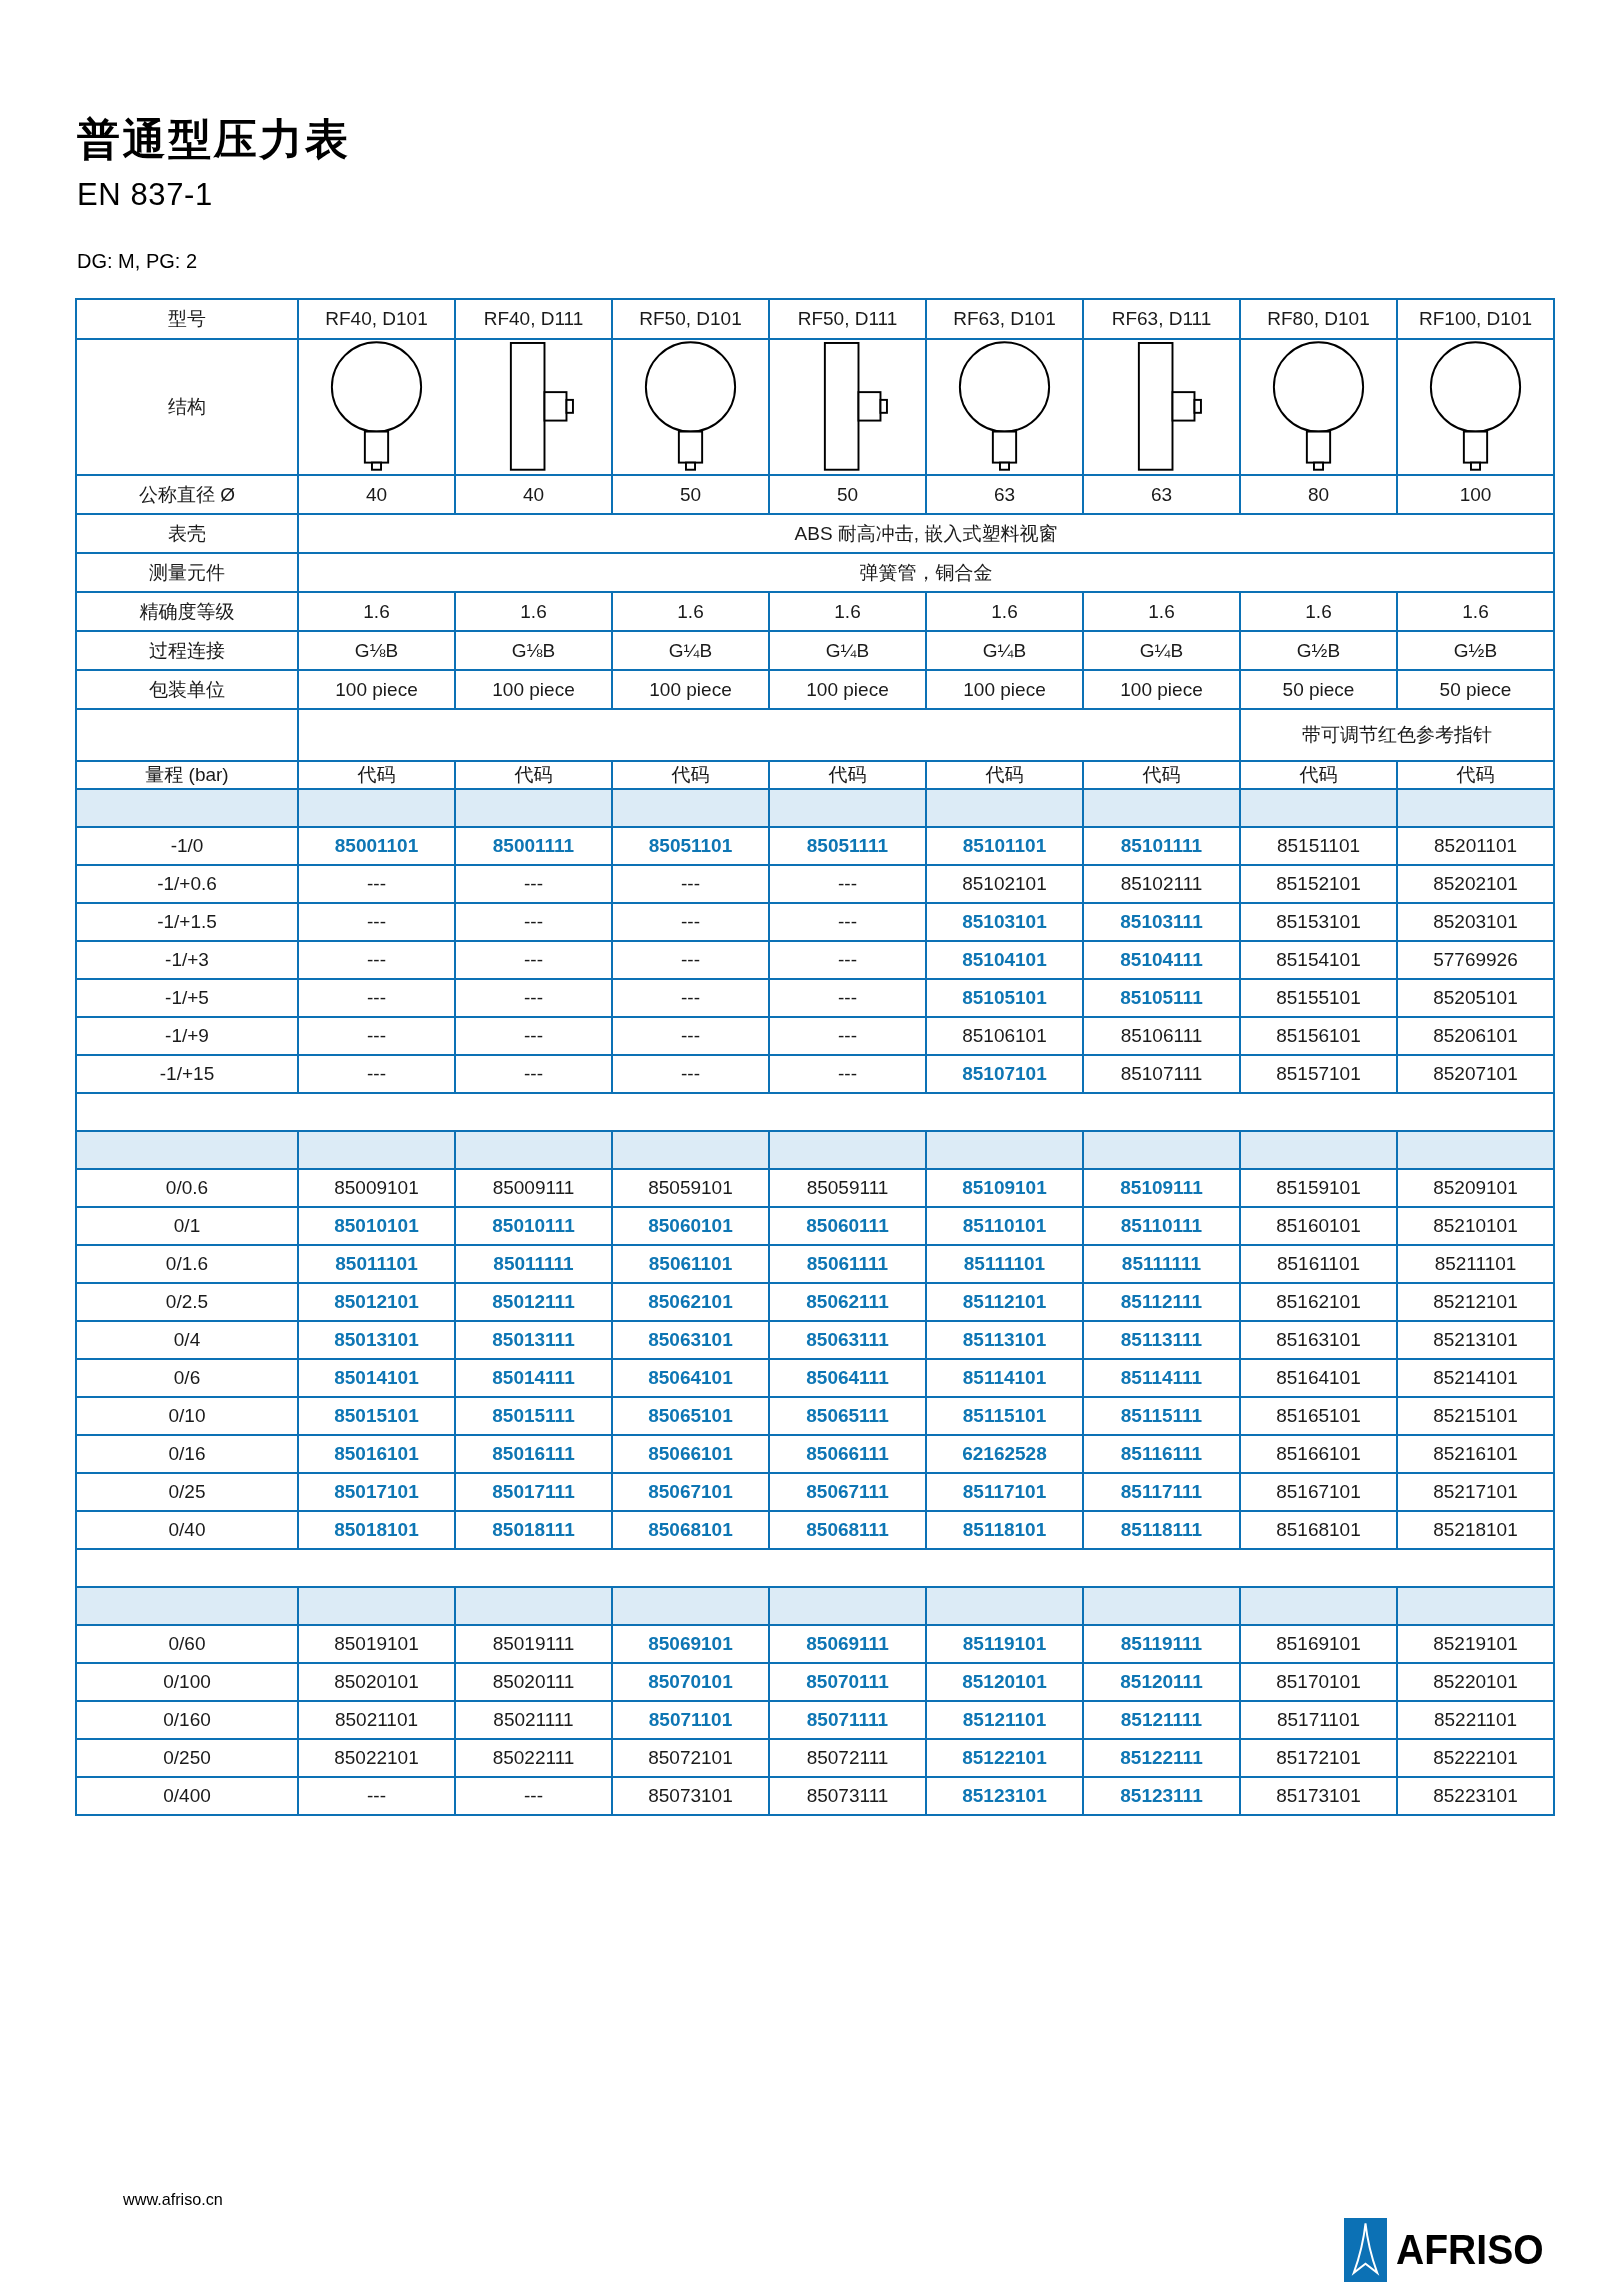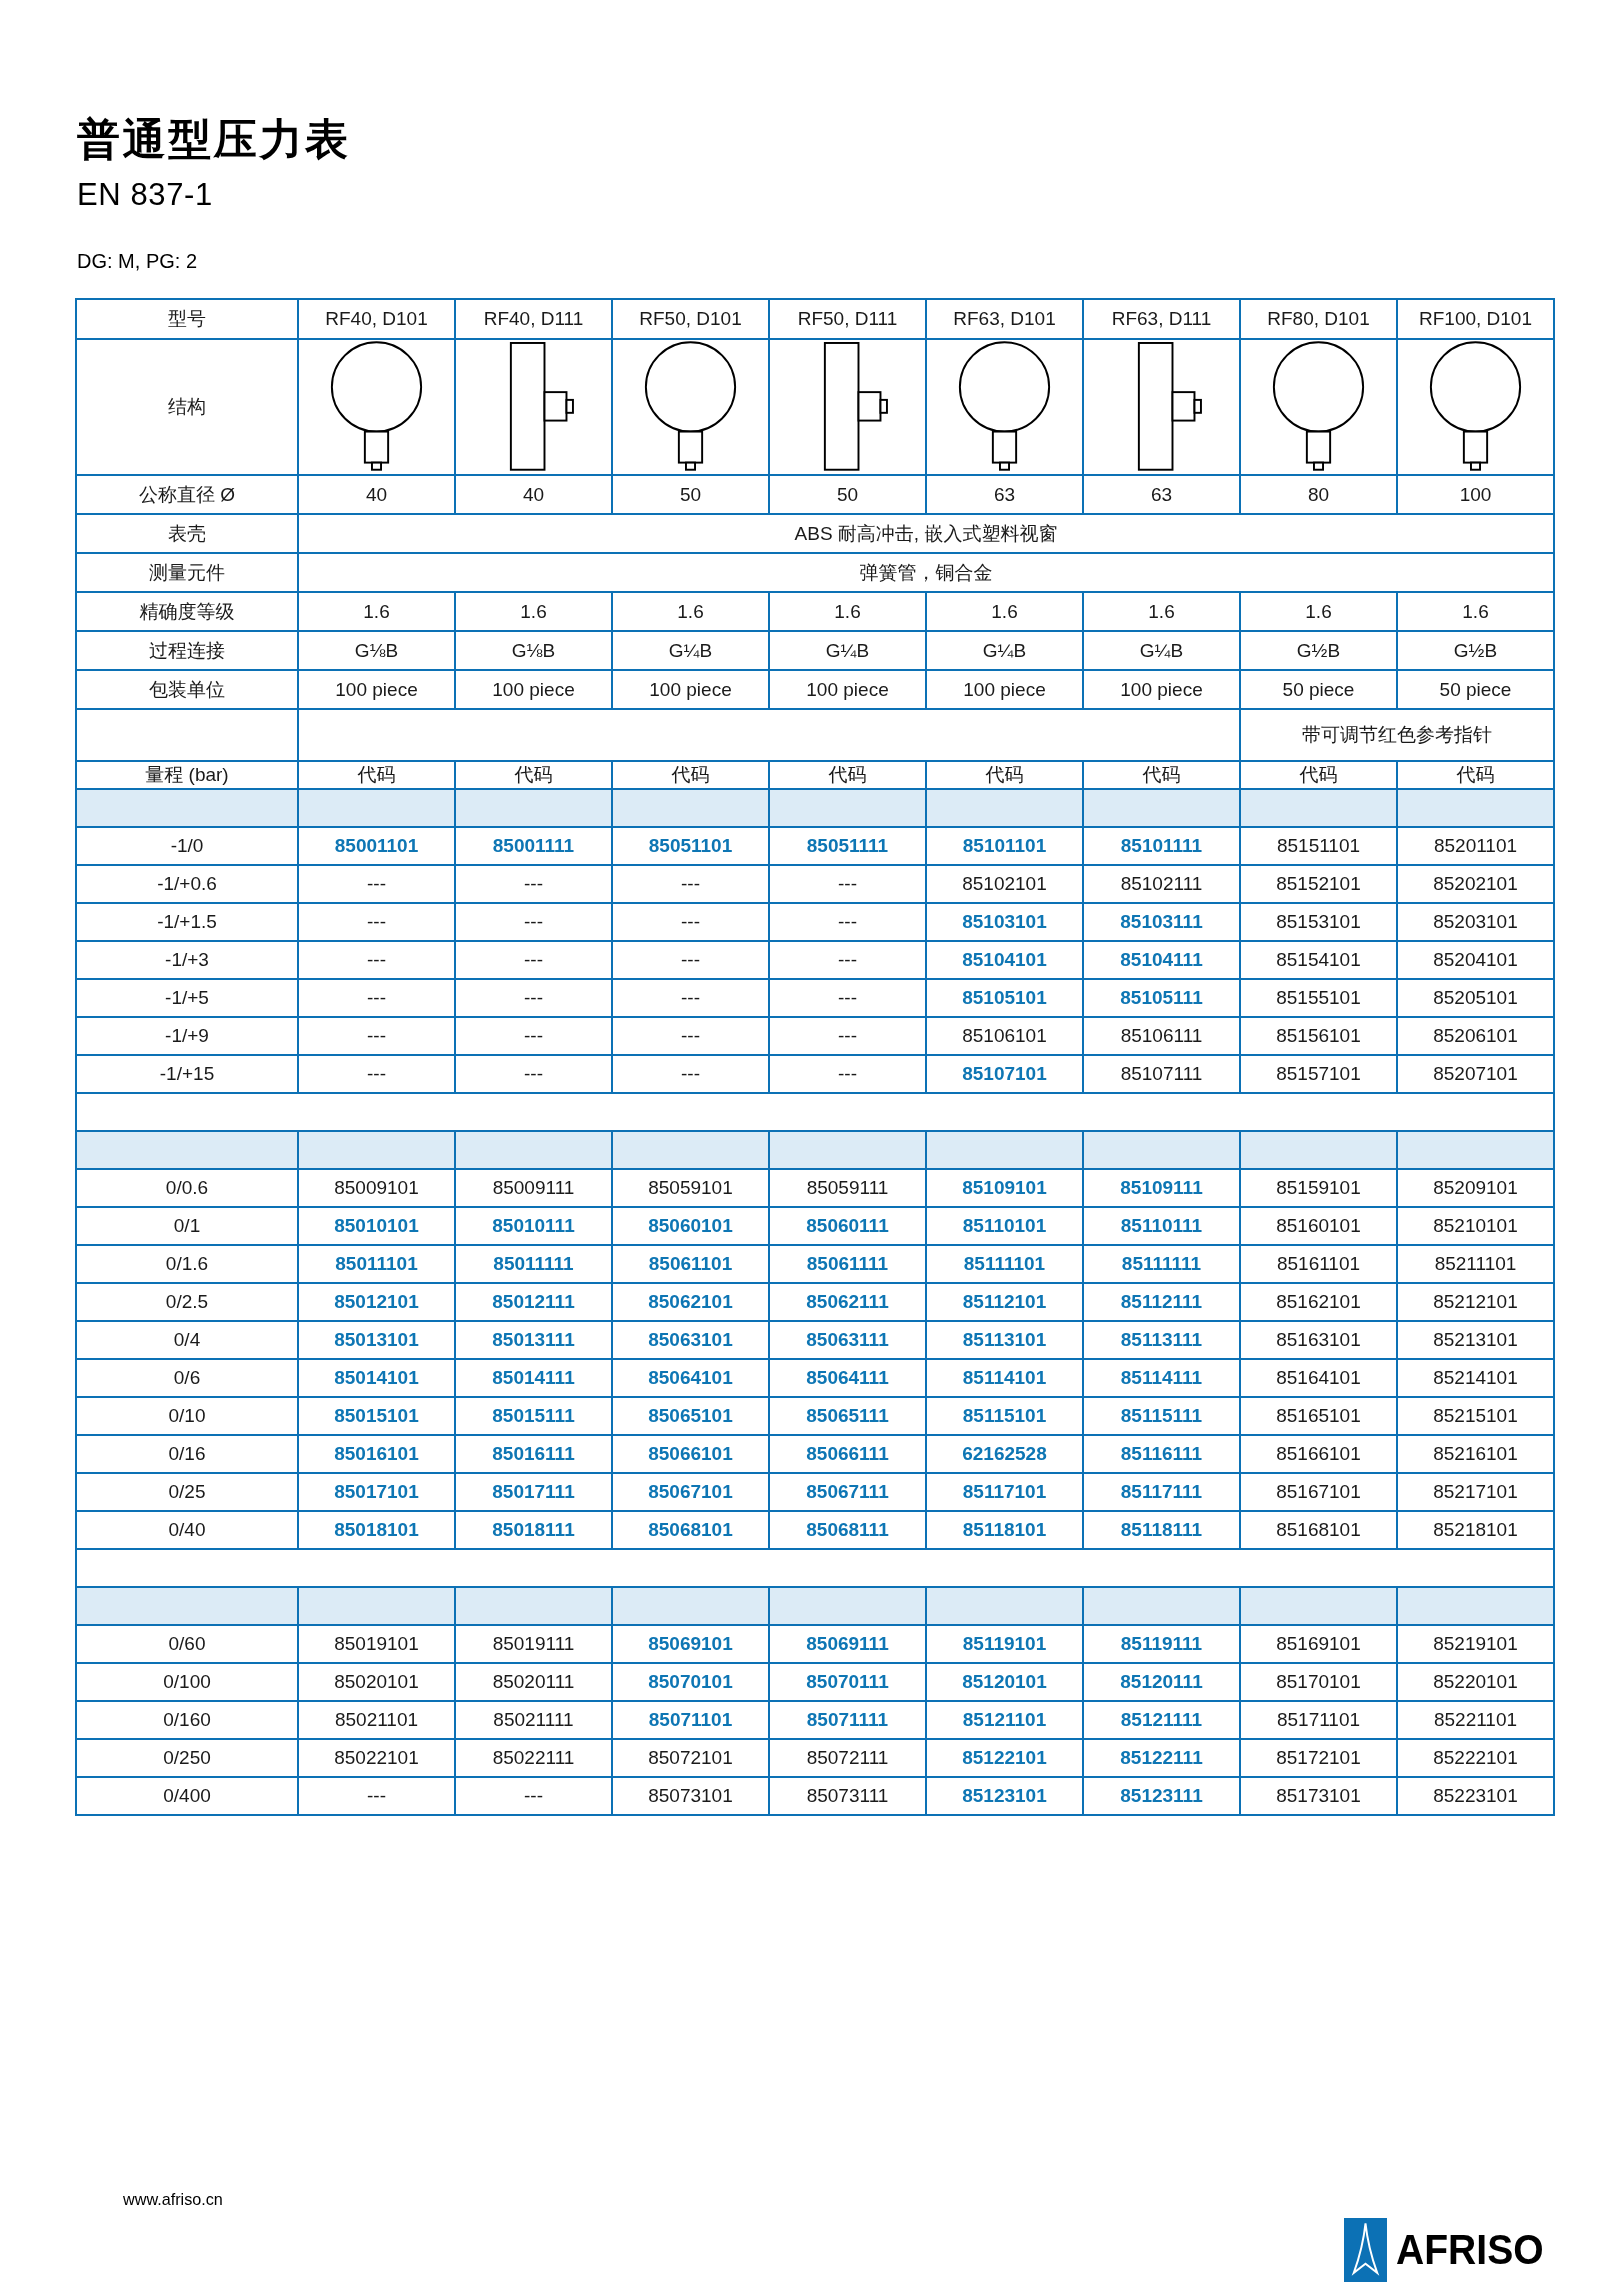--- a/index.html
+++ b/index.html
@@ -240,21 +240,21 @@
         </tr>
         <tr class="code-row">
           <td class="lbl">-1/+3</td>
           <td class="code">---</td>
           <td class="code">---</td>
           <td class="code">---</td>
           <td class="code">---</td>
           <td class="code blue">85104101</td>
           <td class="code blue">85104111</td>
           <td class="code">85154101</td>
-          <td class="code">85204101</td>
+          <td class="code">57769926</td>
         </tr>
         <tr class="code-row">
           <td class="lbl">-1/+5</td>
           <td class="code">---</td>
           <td class="code">---</td>
           <td class="code">---</td>
           <td class="code">---</td>
           <td class="code blue">85105101</td>
           <td class="code blue">85105111</td>
           <td class="code">85155101</td>

